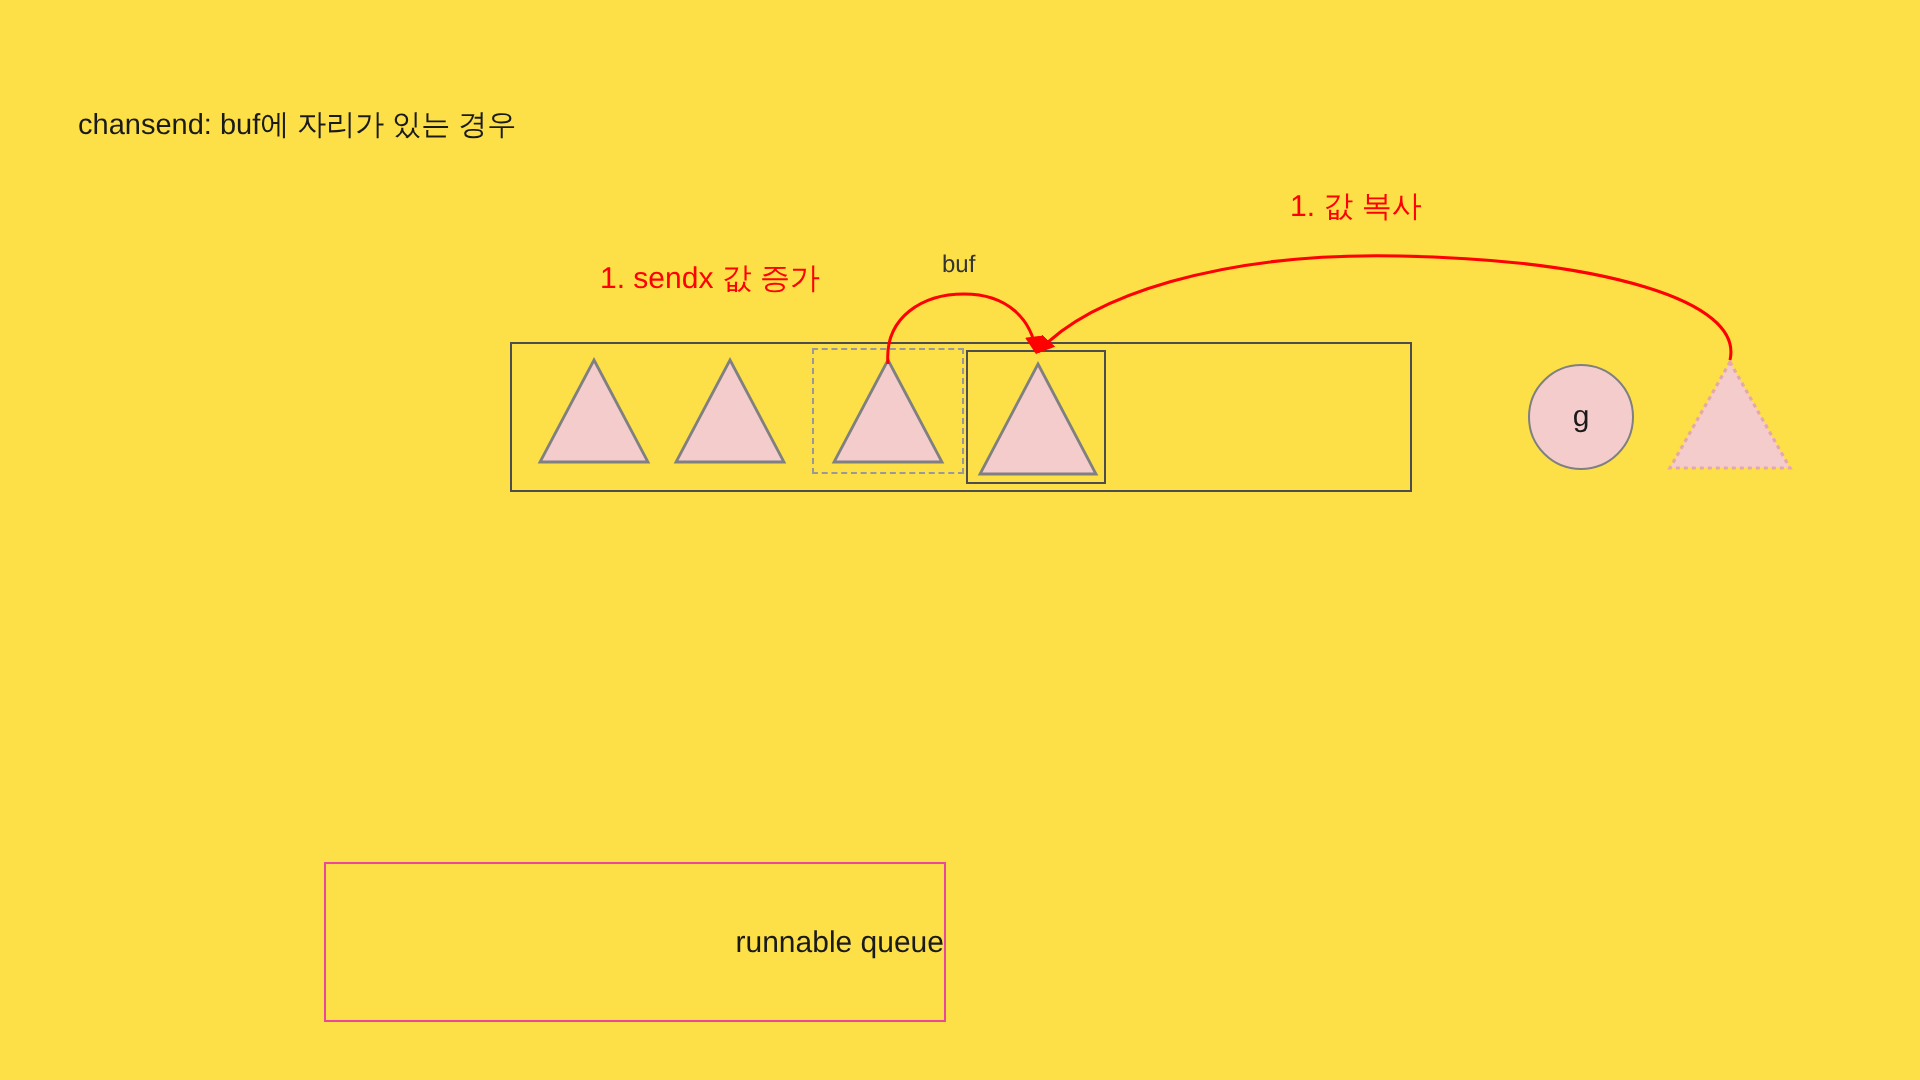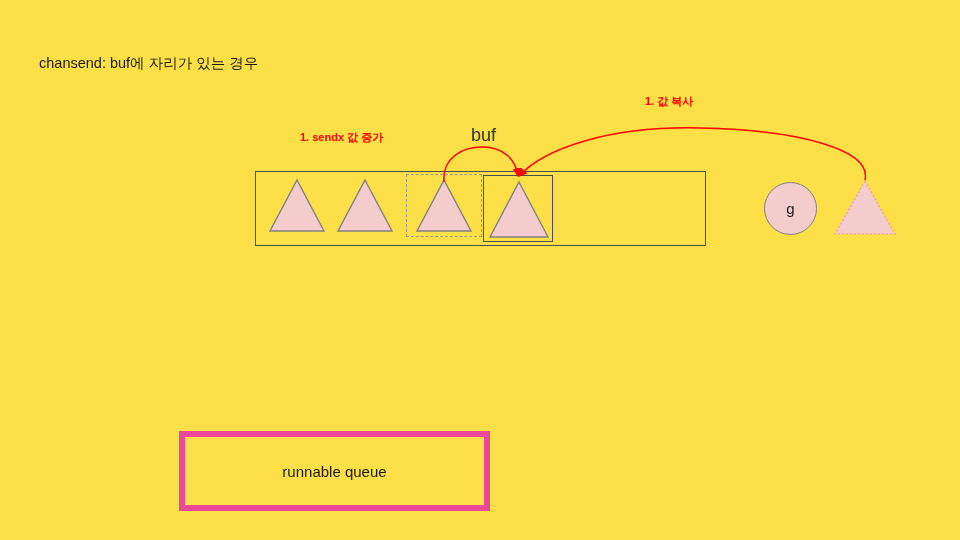--- a/index.html
+++ b/index.html
@@ -21,34 +21,34 @@
     position: absolute;
     left: 39px;
     top: 55px;
     font-size: 14.5px;
     color: #1a1a1a;
     white-space: nowrap;
     line-height: 1.2;
   }
   .label-red {
     position: absolute;
-    font-size: 11px;
-    font-weight: bold;
+    font-size: 15px;
+    font-weight: normal;
     color: #ff0000;
     white-space: nowrap;
     line-height: 1.2;
   }
   .label-copy   { left: 645px; top: 95px; }
   .label-sendx  { left: 300px; top: 131px; }
 
   .label-buf {
     position: absolute;
     left: 471px;
     top: 125px;
-    font-size: 18px;
+    font-size: 12px;
     color: #333333;
     white-space: nowrap;
     line-height: 1.2;
     text-align: center;
   }
 
   
   .buf-box {
     position: absolute;
     left: 255px;
@@ -110,29 +110,29 @@
     left: 0;
     top: 0;
     width: 960px;
     height: 540px;
     pointer-events: none;
   }
 
   
   .queue-box {
     position: absolute;
-    left: 179px;
+    left: 162px;
     top: 431px;
     width: 311px;
     height: 80px;
-    border: 6px solid #ec4899;
+    border: 1px solid #ec4899;
     box-sizing: border-box;
     display: flex;
     align-items: center;
-    justify-content: center;
+    justify-content: flex-end;
   }
   .queue-label {
     font-size: 15px;
     color: #1a1a1a;
   }
 </style>
 </head>
 <body>
 
 <div id="canvas">

